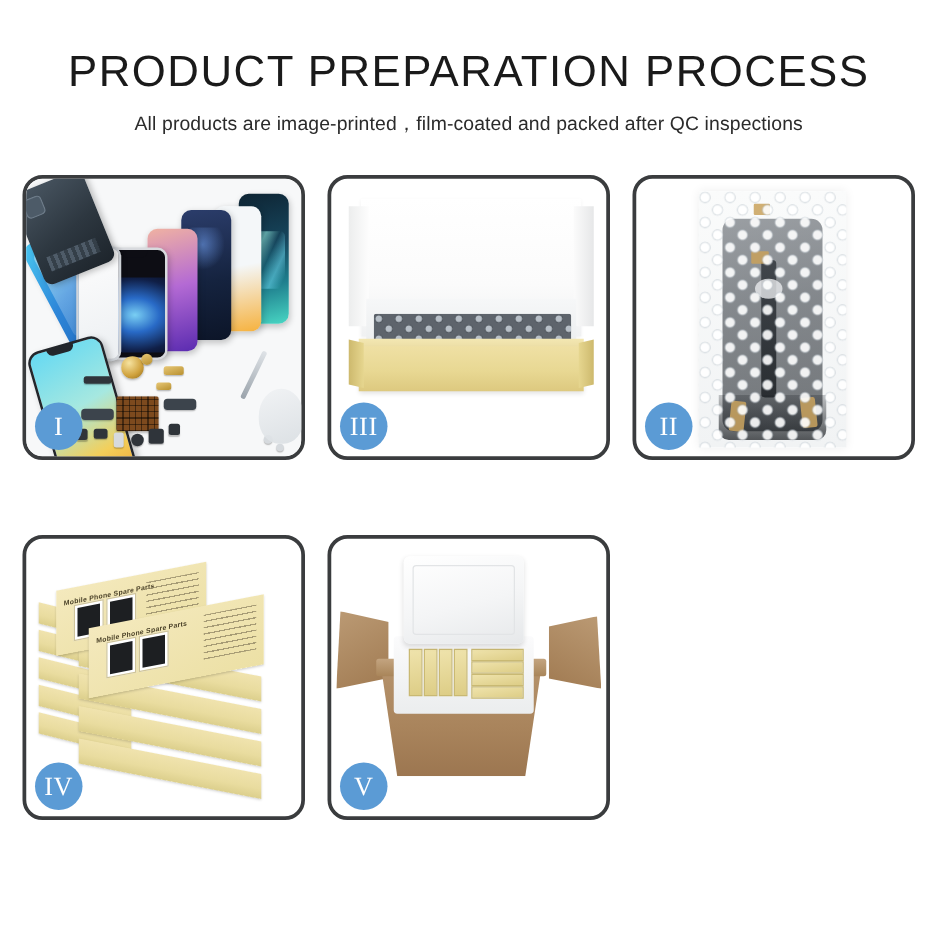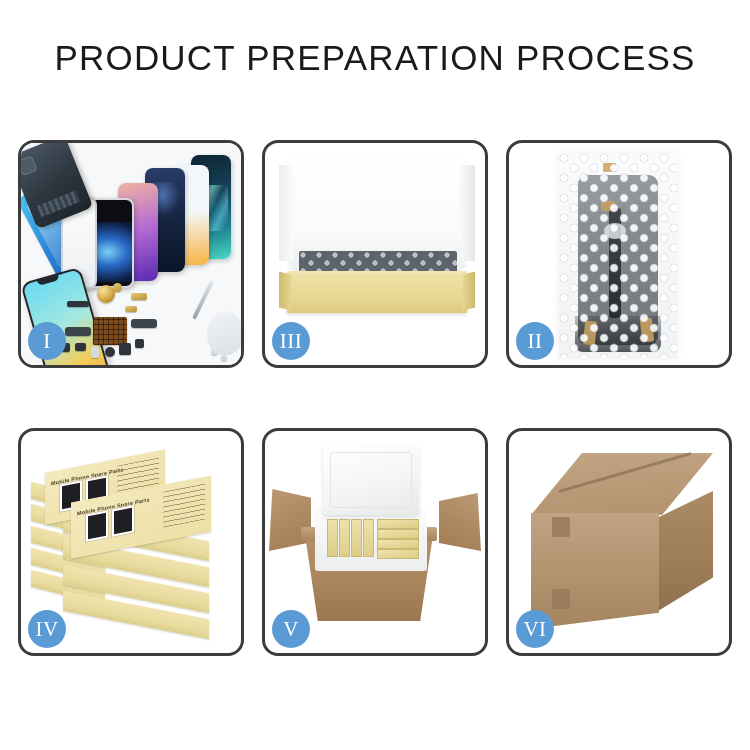--- a/index.html
+++ b/index.html
@@ -379,20 +379,21 @@
   .tapeX.t1{left:43px;top:86px;width:18px;height:20px;}
   .tapeX.t2{left:43px;top:158px;width:18px;height:20px;}
 </style>
 </head>
 <body>
 
 <div class="page">
 
   <div class="header">
     <div class="title">PRODUCT PREPARATION PROCESS</div>
+    <div class="subtitle">All products are image-printed，film-coated and packed after QC inspections</div>
   </div>
 
   <div class="grid">
 
     <div class="panel">
       <div class="stage">
         <div class="p1bg"></div>
         <div class="ph ph-film"></div>
         <div class="ph ph-teal"></div>
         <div class="ph ph-orange"></div>
@@ -506,26 +507,15 @@
         <div class="ybox v" style="left:98px;top:88px;"></div>
         <div class="ybox h" style="left:112px;top:88px;"></div>
         <div class="ybox h" style="left:112px;top:98px;"></div>
         <div class="ybox h" style="left:112px;top:108px;"></div>
         <div class="ybox h" style="left:112px;top:118px;"></div>
         <div class="foamlid"></div>
       </div>
       <div class="badge">V</div>
     </div>
 
-    <div class="panel">
-      <div class="stage">
-        <div class="v6top"></div>
-        <div class="v6side"></div>
-        <div class="v6front"></div>
-        <div class="v6seam"></div>
-        <div class="tapeX t1"></div>
-        <div class="tapeX t2"></div>
-      </div>
-      <div class="badge">VI</div>
-    </div>
 
   </div>
 </div>
 
 </body></html>

